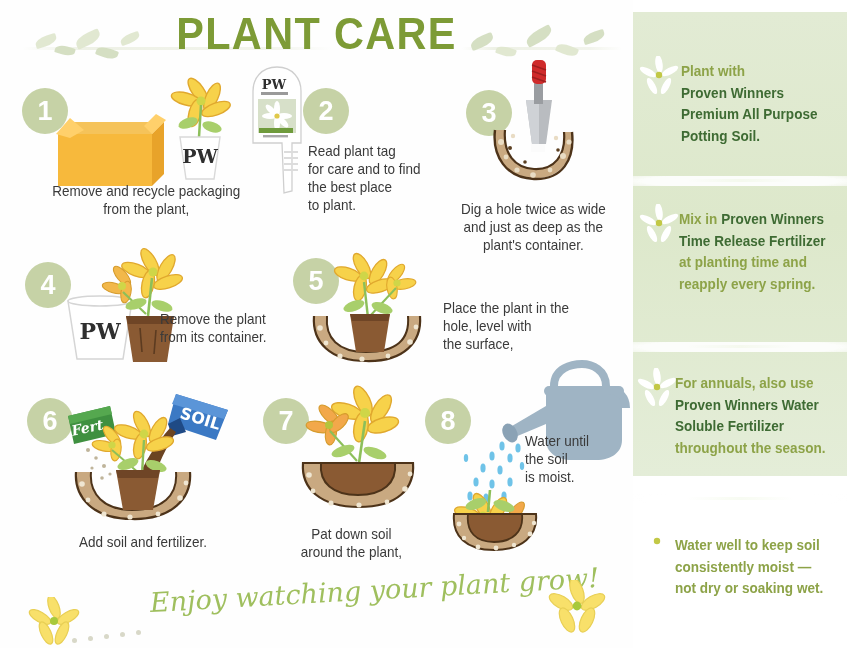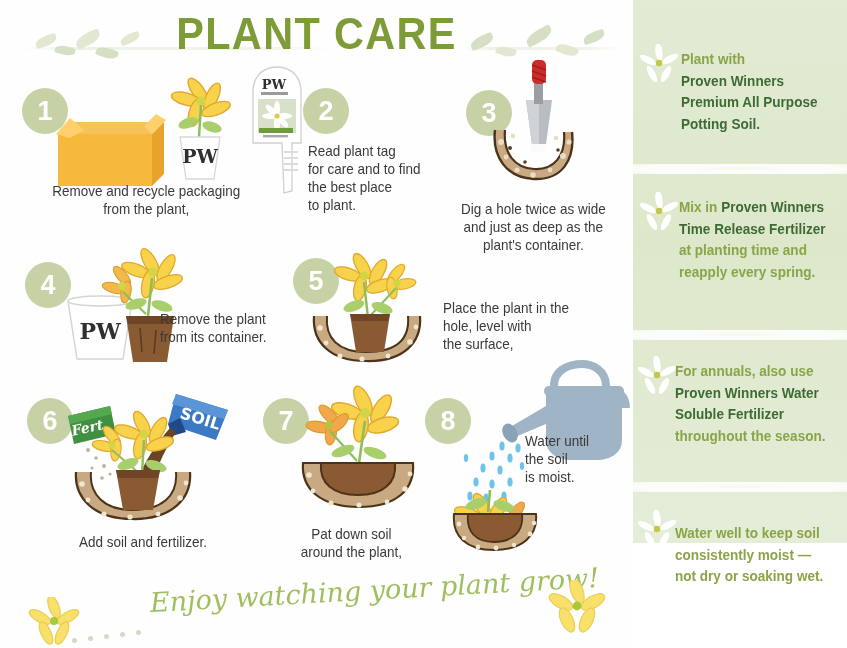--- a/index.html
+++ b/index.html
@@ -25,21 +25,21 @@
        color:#ffffff;font-weight:bold;font-size:27px;text-align:center;line-height:46px;
        font-family:"Liberation Sans",sans-serif;}
   .cap{position:absolute;color:#3a3a3a;font-size:14.5px;line-height:18px;
        font-family:"Liberation Sans",sans-serif;transform:scaleX(.93);transform-origin:left top;}
   .cap.ctr{transform:scaleX(.93);}
 
   
   .art{position:absolute;}
 
   
-  #side{position:absolute;left:633px;top:0;width:214px;height:543px;
+  #side{position:absolute;left:633px;top:12px;width:214px;height:464px;
         background:linear-gradient(180deg,#e2ebd4 0%,#dde8cb 45%,#e4edd8 100%);}
   .sidesec{position:absolute;left:0;width:214px;}
   .sdivider{position:absolute;left:0;width:214px;height:10px;
      background:radial-gradient(ellipse 120% 180% at 50% 50%,#ffffff 0%,#ffffff 38%,rgba(255,255,255,0) 72%);
      opacity:.92;}
   .sdivider:after{content:"";position:absolute;left:0;top:3px;width:214px;height:3px;
      background:linear-gradient(90deg,rgba(255,255,255,.1),#fff 25%,#f7fbf1 50%,#fff 75%,rgba(255,255,255,.1));
      border-radius:3px;}
   .stext{position:absolute;left:48px;width:160px;font-family:"Liberation Sans",sans-serif;
      font-weight:bold;font-size:15.4px;line-height:21.5px;color:#8da348;

